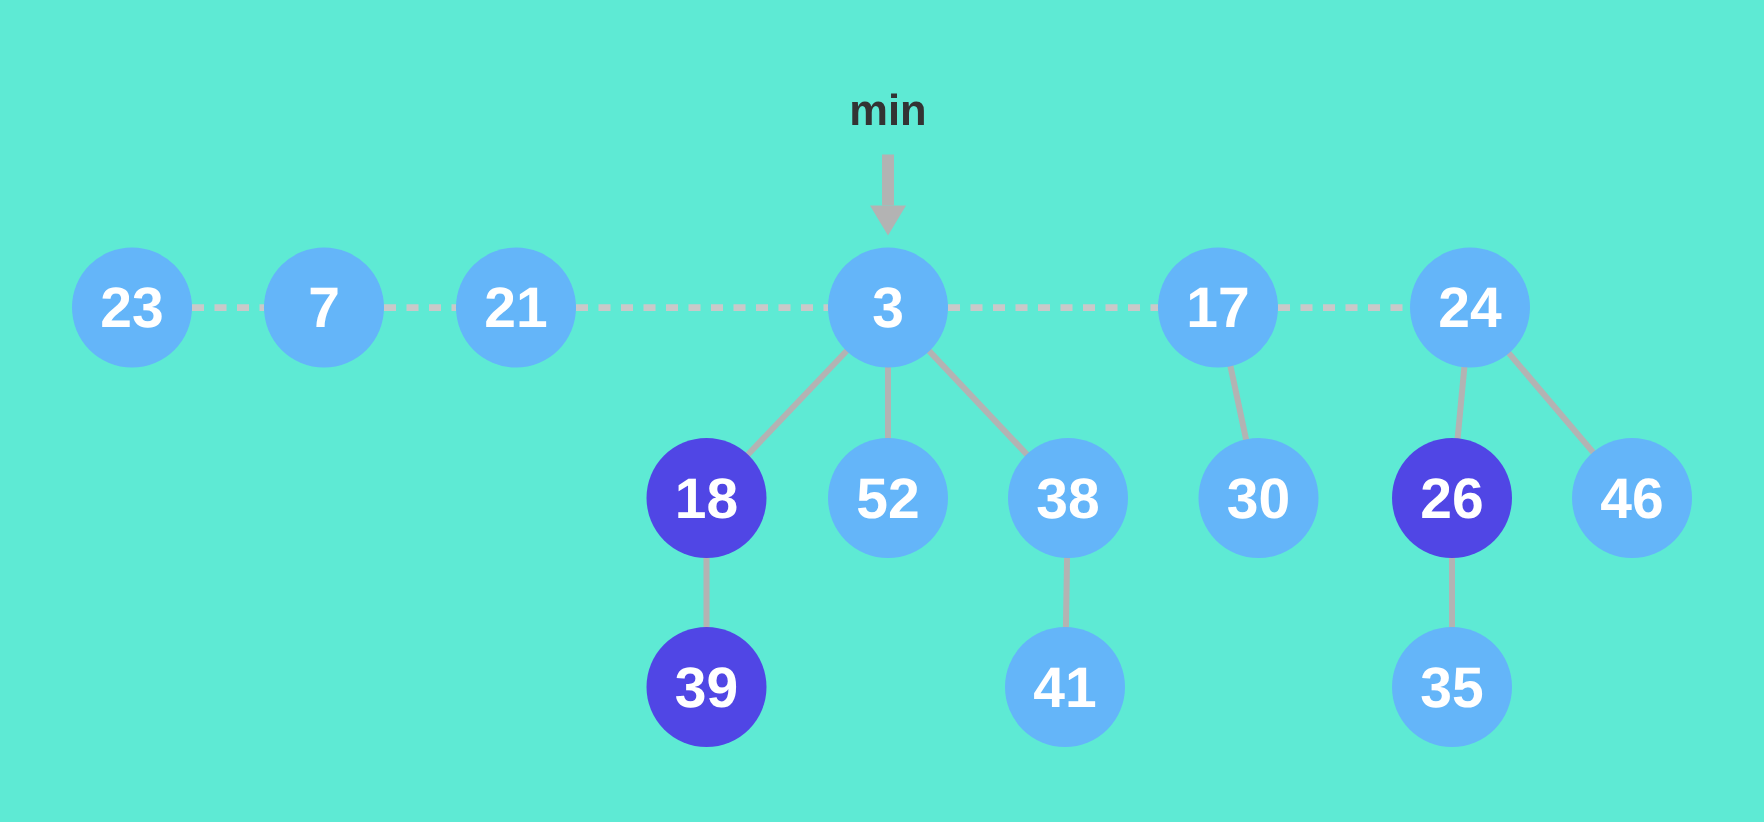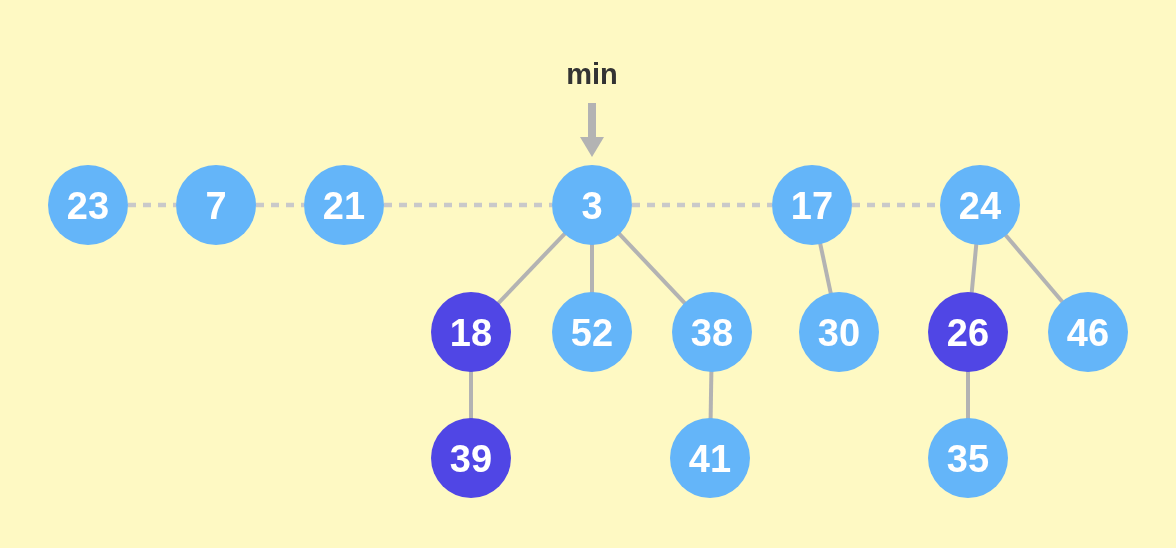--- a/index.html
+++ b/index.html
@@ -11,21 +11,21 @@
   body {
     width: 1176px;
     height: 548px;
     overflow: hidden;
     font-family: "Liberation Sans", sans-serif;
   }
   #stage {
     position: relative;
     width: 1176px;
     height: 548px;
-    background: #fef9c3;
+    background: #5eead4;
   }
   #graph {
     position: absolute;
     left: 0;
     top: 0;
     width: 1176px;
     height: 548px;
     display: block;
   }
   .node-circle {

